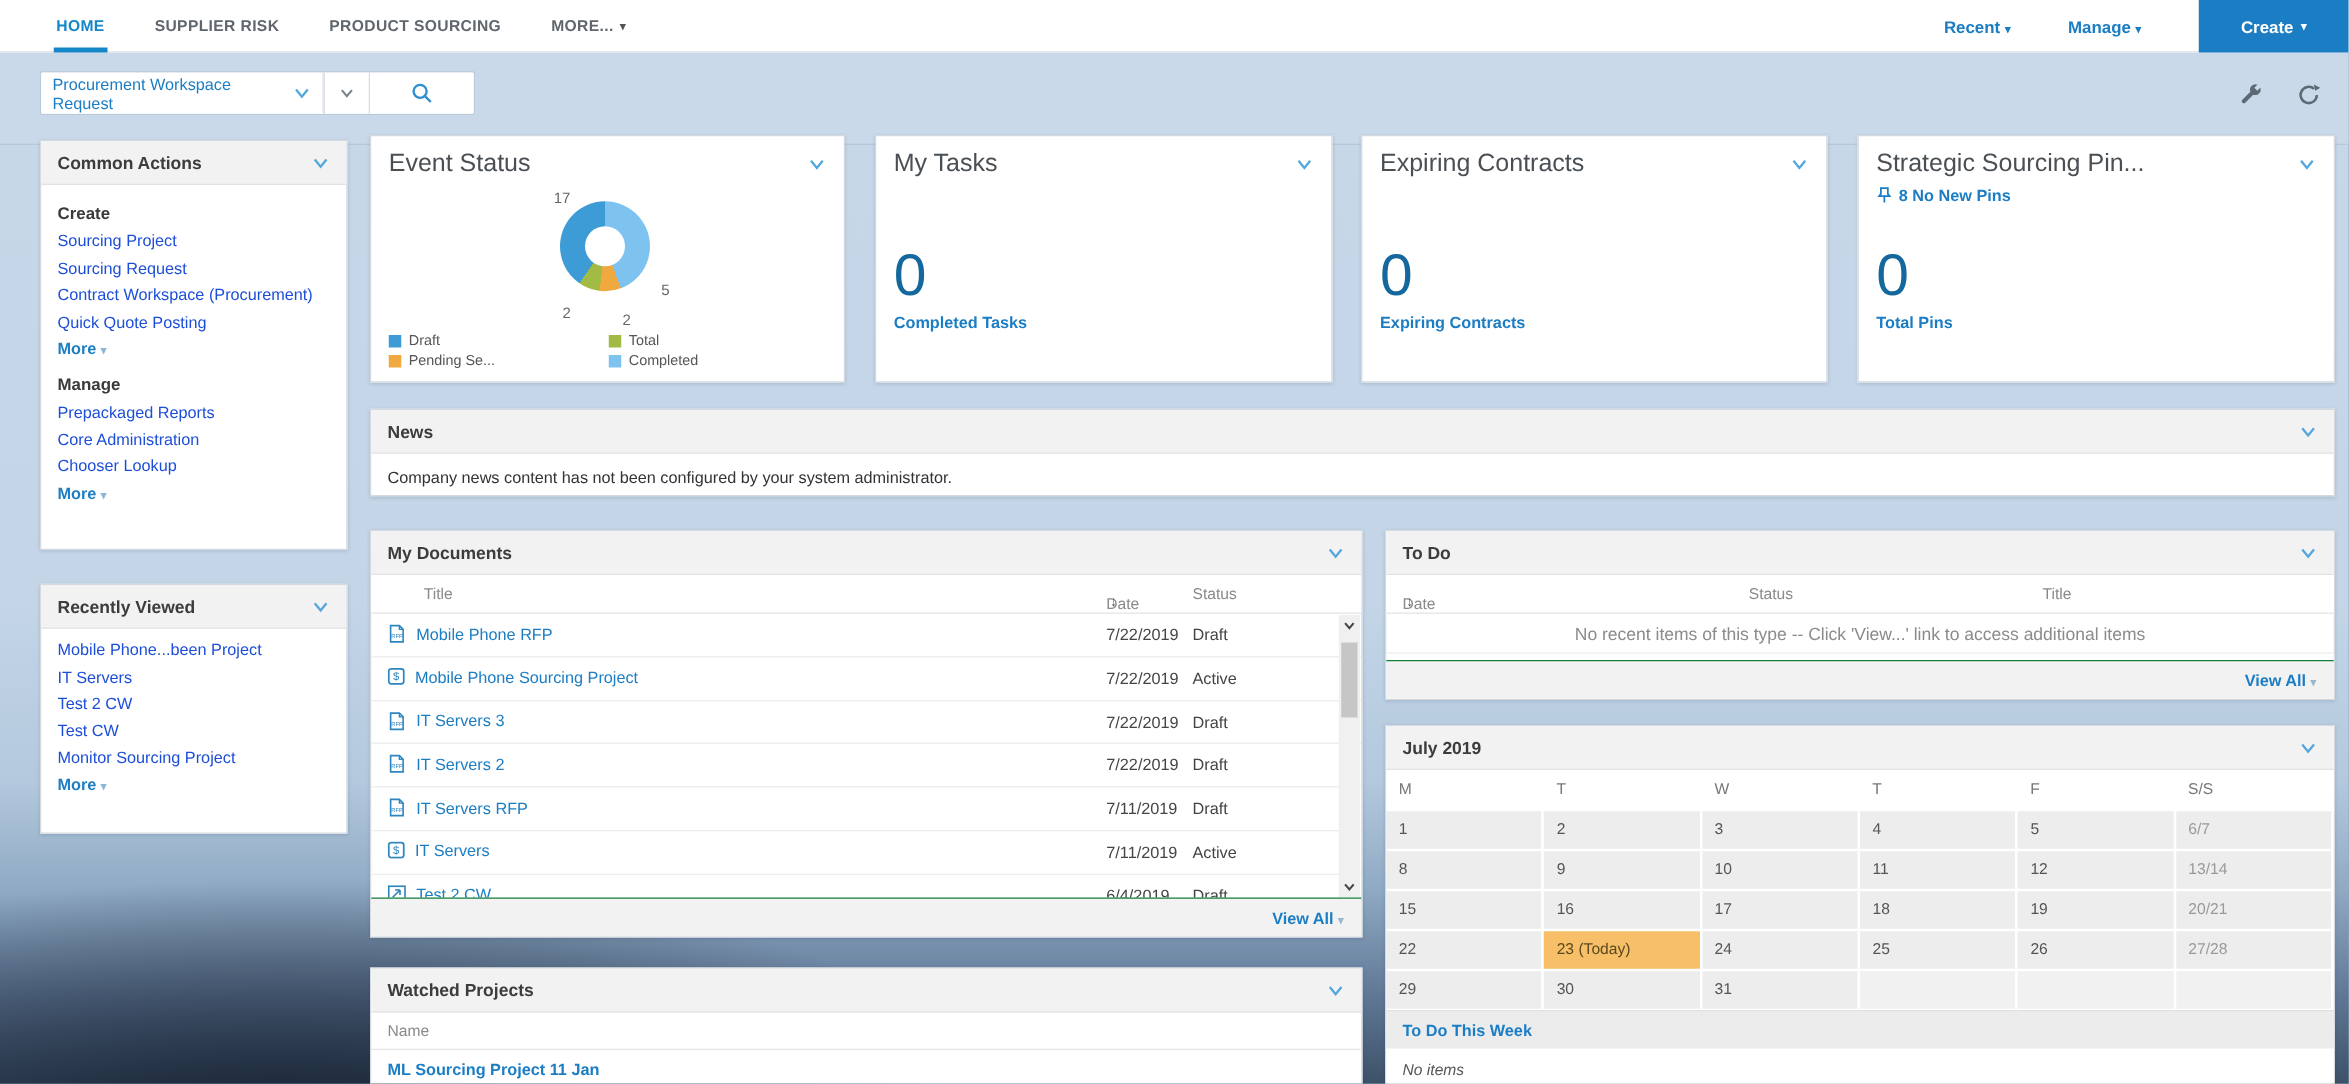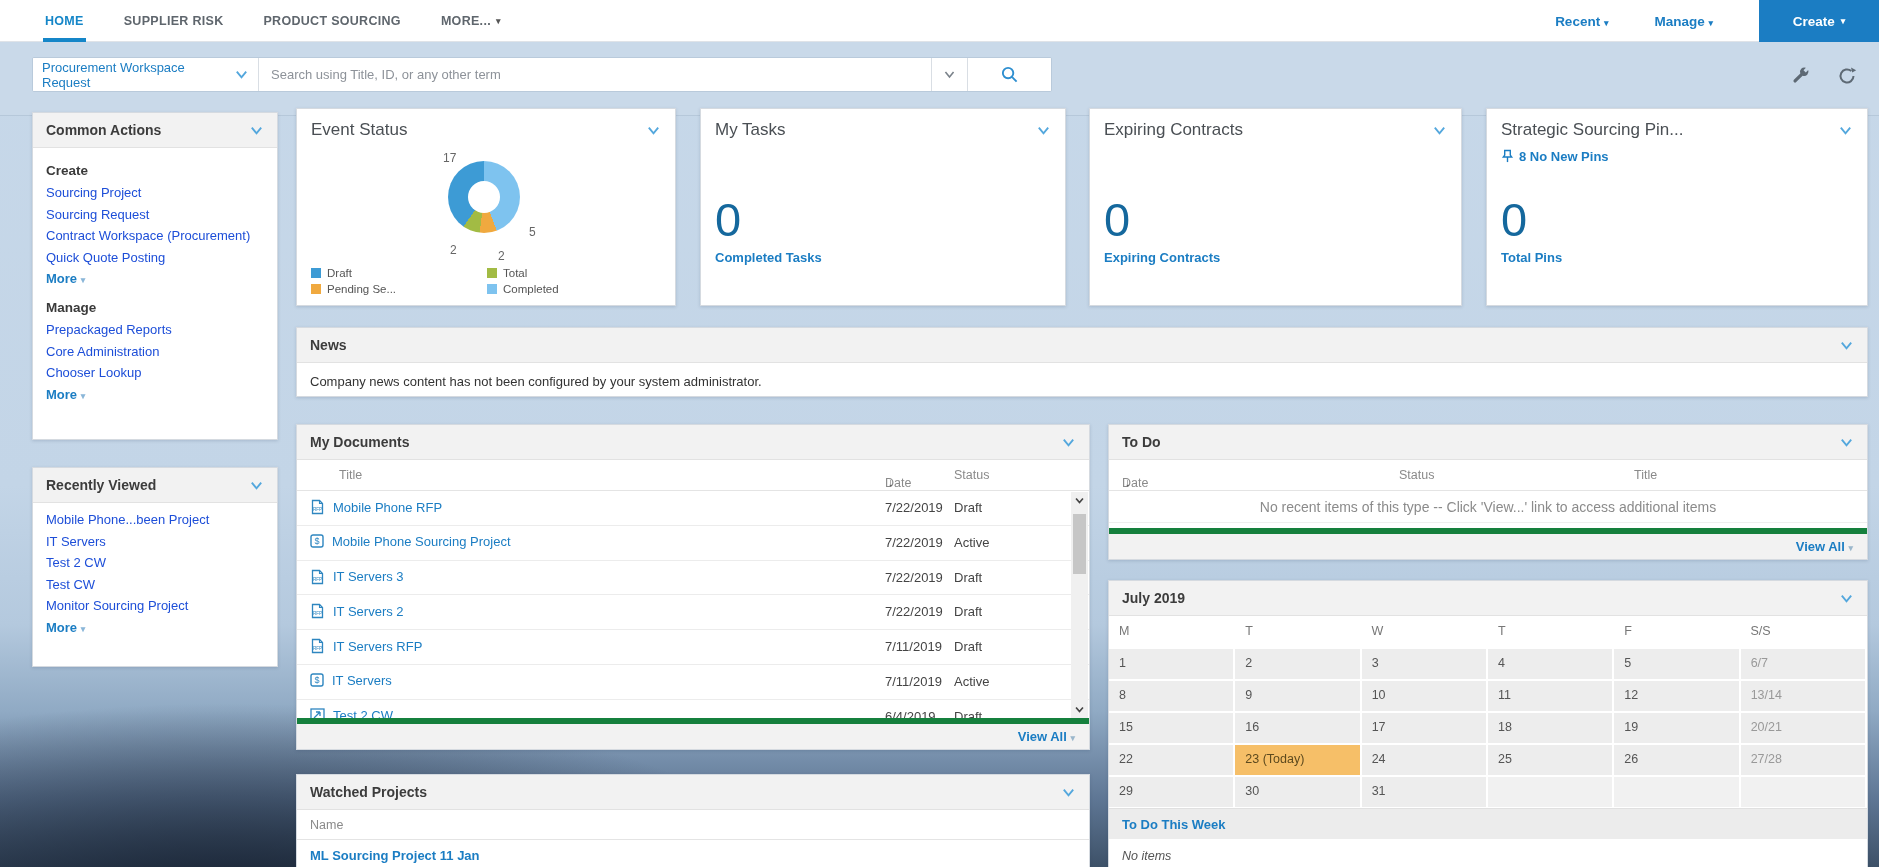--- a/index.html
+++ b/index.html
@@ -40,21 +40,21 @@
   .chev { color:#53a7dd; display:flex; cursor:pointer; }
   
   .side-body { padding:6px 13px 10px; }
   .side-h { font-size:13.5px; font-weight:bold; color:#3a3a3a; margin:9px 0 4px; }
   .side-link { font-size:13px; color:#1d4ed8; line-height:21.5px; cursor:pointer; white-space:nowrap; overflow:hidden; text-overflow:ellipsis; }
   .more-link { font-size:13px; color:#1b7dc3; font-weight:bold; line-height:22px; cursor:pointer; }
   .more-link .mini-caret { color:#8ab6d8; font-size:9px; }
   
   .tile { position:absolute; background:#fff; border:1px solid #d5dae0; box-shadow:0 1px 3px rgba(40,60,90,.18); }
   .tile-hd { display:flex; align-items:center; justify-content:space-between; padding:11px 14px 0; }
-  .tile-hd .ttl { font-size:17px; color:#4a4f54; }
+  .tile-hd .ttl { font-size:20px; color:#4a4f54; }
   .tile-big { position:absolute; left:14px; bottom:62px; font-size:47px; color:#15689d; line-height:1; }
   .tile-big-label { position:absolute; left:14px; bottom:40px; font-size:13px; color:#1b7dc3; font-weight:bold; }
   .pins-line { position:absolute; left:14px; top:40px; display:flex; align-items:center; gap:5px; color:#1b7dc3; font-size:13px; font-weight:bold; }
   
   .donut-wrap { position:absolute; left:0; top:30px; width:100%; height:120px; }
   .donut { position:absolute; left:151px; top:22px; width:72px; height:72px; border-radius:50%; }
   .donut::after { content:""; position:absolute; left:50%; top:50%; width:32px; height:32px; margin:-16px 0 0 -16px; background:#fff; border-radius:50%; }
   .dlabel { position:absolute; font-size:12px; color:#666; }
   .dl-draft { left:146px; top:12px; }
   .dl-completed { left:232px; top:86px; }
@@ -67,21 +67,21 @@
   .news-body { padding:11px 13px; font-size:13px; color:#333; }
   
   .colhdr { position:relative; height:31px; border-bottom:1px solid #e4e4e4; font-size:12.5px; color:#8a8a8a; background:#fff; }
   .colhdr span { position:absolute; top:8px; }
   .sort-arrow { font-size:11px; color:#555; margin-left:3px; }
   .doc-rows { position:relative; }
   .doc-row { position:relative; height:34.8px; border-bottom:1px solid #ececec; font-size:13px; }
   .doc-row .dtitle { position:absolute; left:13px; top:8px; display:flex; align-items:center; gap:8px; color:#1b7dc3; cursor:pointer; white-space:nowrap; }
   .doc-row .ddate { position:absolute; left:588px; top:9px; color:#444; }
   .doc-row .dstatus { position:absolute; left:657px; top:9px; color:#444; }
-  .panel-ft { position:absolute; left:0; right:0; bottom:0; height:31px; background:#f2f2f2; border-top:6px solid #15803d; display:flex; align-items:center; justify-content:flex-end; padding:4px 14px; }
+  .panel-ft { position:absolute; left:0; right:0; bottom:0; height:31px; background:#f2f2f2; border-top:1px solid #15803d; display:flex; align-items:center; justify-content:flex-end; padding:4px 14px; }
   .view-all { color:#1b7dc3; font-size:13px; font-weight:bold; cursor:pointer; }
   .view-all .mini-caret { color:#9bb7cc; font-size:9px; }
   
   .vscroll { position:absolute; right:1px; top:67px; bottom:31px; width:17px; background:#f0f0f0; }
   .vscroll .sb-up,.vscroll .sb-dn { position:absolute; left:0; width:17px; height:17px; display:flex; align-items:center; justify-content:center; color:#444; cursor:pointer; }
   .vscroll .sb-up { top:0; } .vscroll .sb-dn { bottom:0; }
   .vscroll .sb-thumb { position:absolute; left:2px; top:22px; width:13px; height:60px; background:#c6c6c6; cursor:grab; }
   
   .todo-empty { height:32px; display:flex; align-items:center; justify-content:center; font-size:14px; color:#8b8b8b; border-bottom:1px solid #eee; }
   .todo-colhdr span.c-date { left:13px; }
@@ -137,21 +137,20 @@
   <div class="searchrow">
     <div class="search-composite">
       <div class="search-scope">
         <span>Procurement Workspace Request</span>
         <span class="chev">
             <svg width="15" height="15" viewBox="0 0 16 16">
               <polyline points="3,5 8,11 13,5" fill="none" stroke="#53a7dd" stroke-width="2"></polyline>
             </svg>
           </span>
       </div>
-      <input class="search-input" placeholder="Search using Title, ID, or any other term" style="">
       <div class="search-caret-seg">
           <span>
             <svg width="13" height="13" viewBox="0 0 16 16">
               <polyline points="3,5 8,11 13,5" fill="none" stroke="#7a828a" stroke-width="2"></polyline>
             </svg>
           </span>
         </div>
       <div class="search-btn">
           <span>
             <svg width="19" height="19" viewBox="0 0 20 20">

